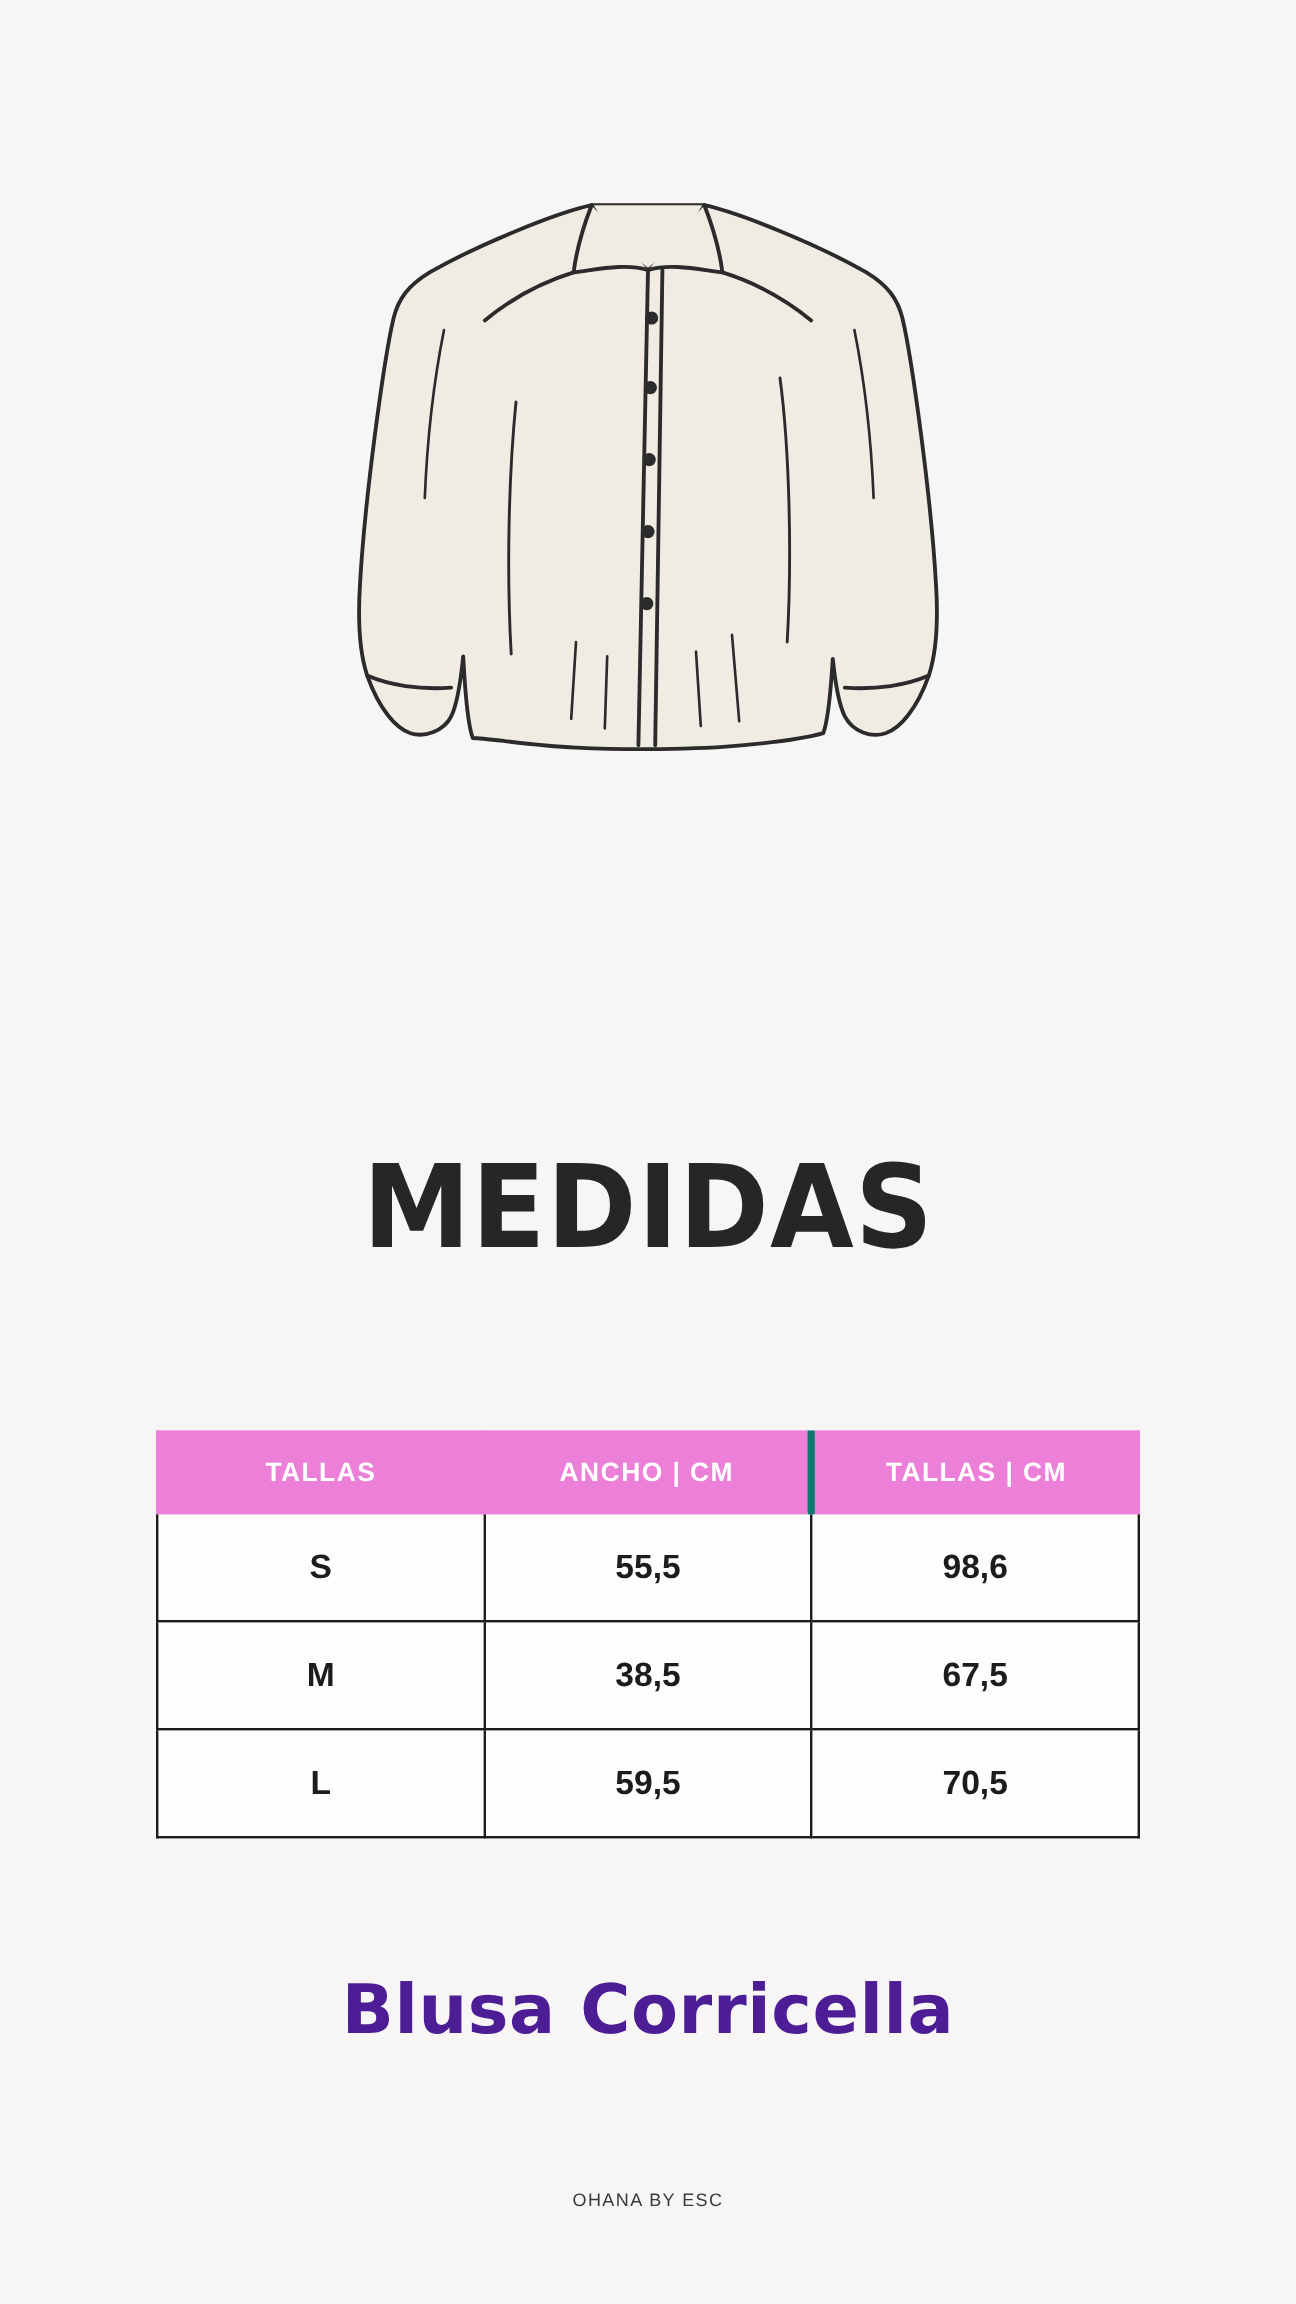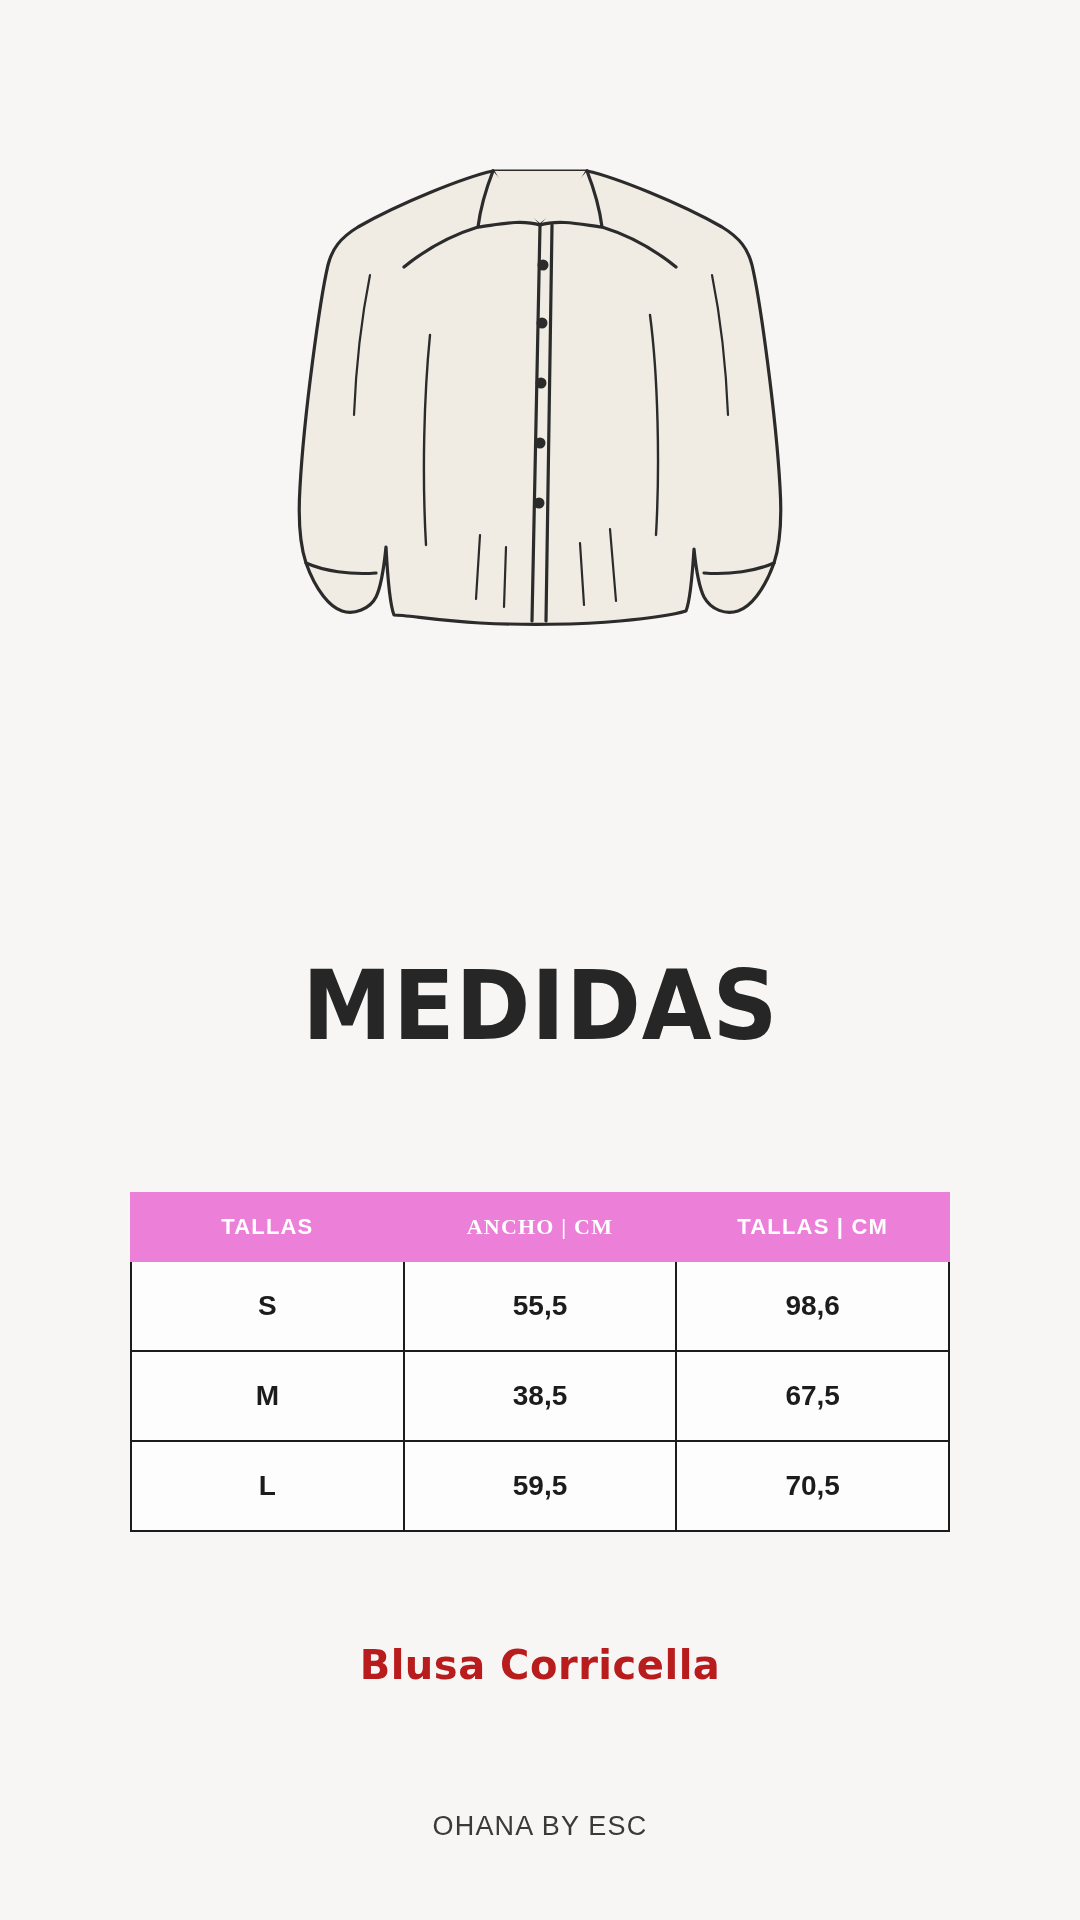--- a/index.html
+++ b/index.html
@@ -64,52 +64,51 @@
     color: #ffffff;
     font-size: 22px;
     font-weight: bold;
     letter-spacing: 1.2px;
     padding: 20px 0;
     border: 2px solid #ec7fd8;
     text-align: center;
   }
   .table th.sep {
     border-left: 2px solid #f3a8e2;
-    border-right: 1px solid #0f766e;
-    font-family: Liberation Serif, serif;
+    border-right: 6px solid #0f766e;
   }
   .table td {
     background: #fdfdfd;
     color: #1c1c1c;
     font-size: 28px;
     font-weight: bold;
     text-align: center;
     padding: 28px 0;
     border: 2px solid #1c1c1c;
   }
 
   
   .product-name {
     margin-top: 62px;
     font-family: "DejaVu Sans", sans-serif;
     font-weight: bold;
-    font-size: 40px;
-    color: #b91c1c;
+    font-size: 57px;
+    color: #4c1d95;
     text-align: center;
     letter-spacing: 0.5px;
   }
 
   
   .footer {
     position: absolute;
     bottom: 78px;
     left: 0;
     width: 1080px;
     text-align: center;
-    font-size: 27px;
+    font-size: 15px;
     letter-spacing: 1.2px;
     color: #3a3a3a;
   }
 </style>
 </head>
 <body>
 
 <div class="page">
 
   <div class="illustration-wrap">

